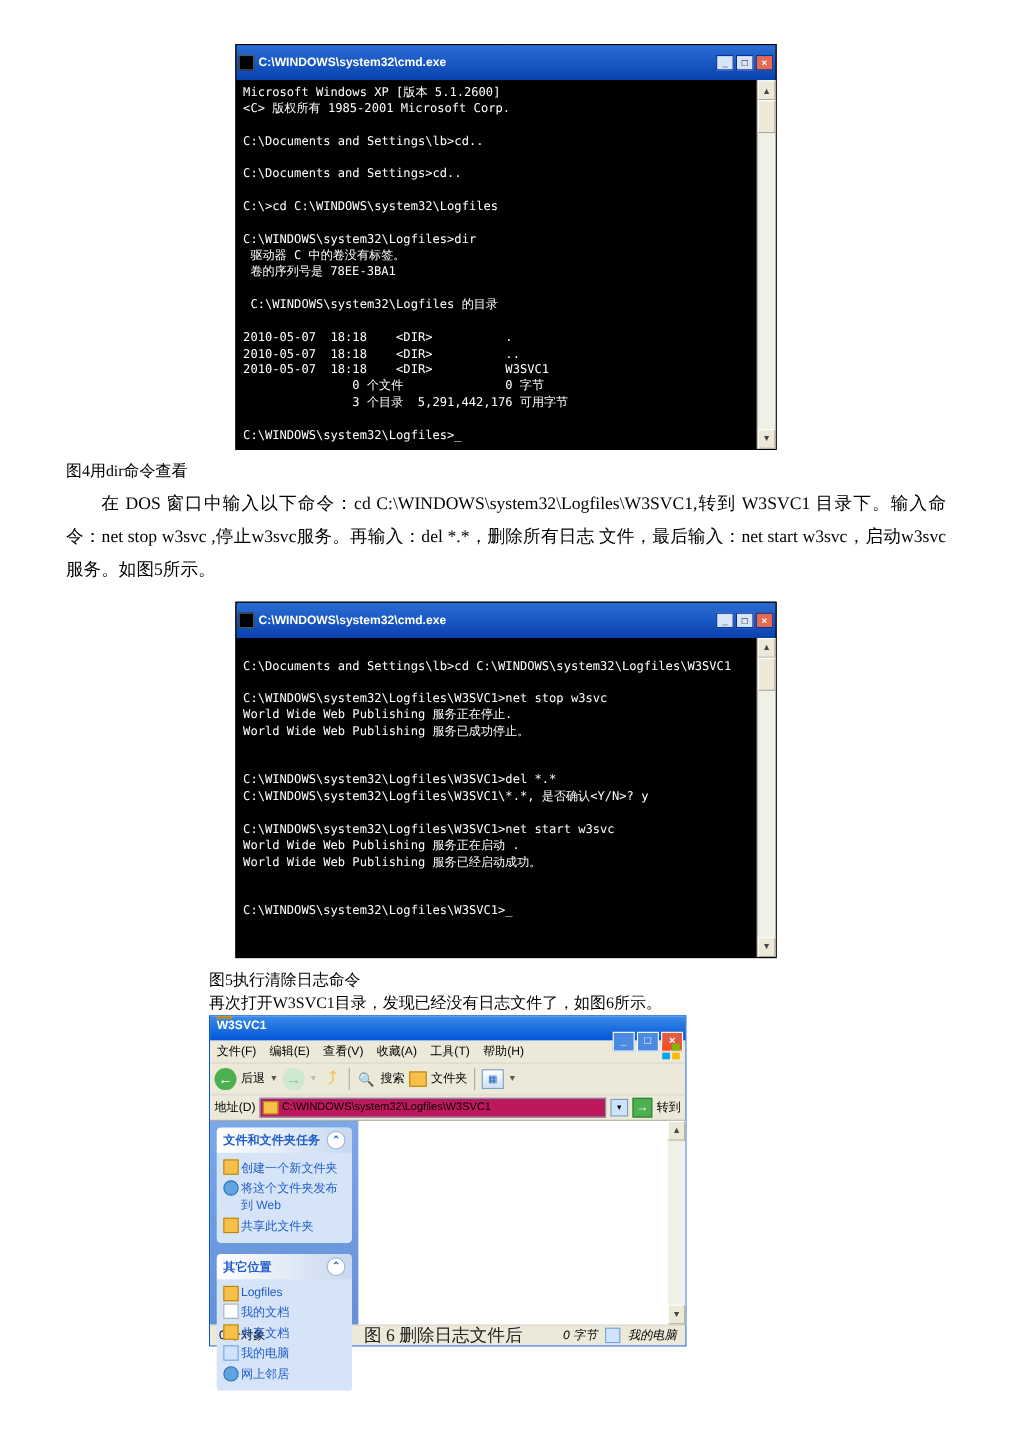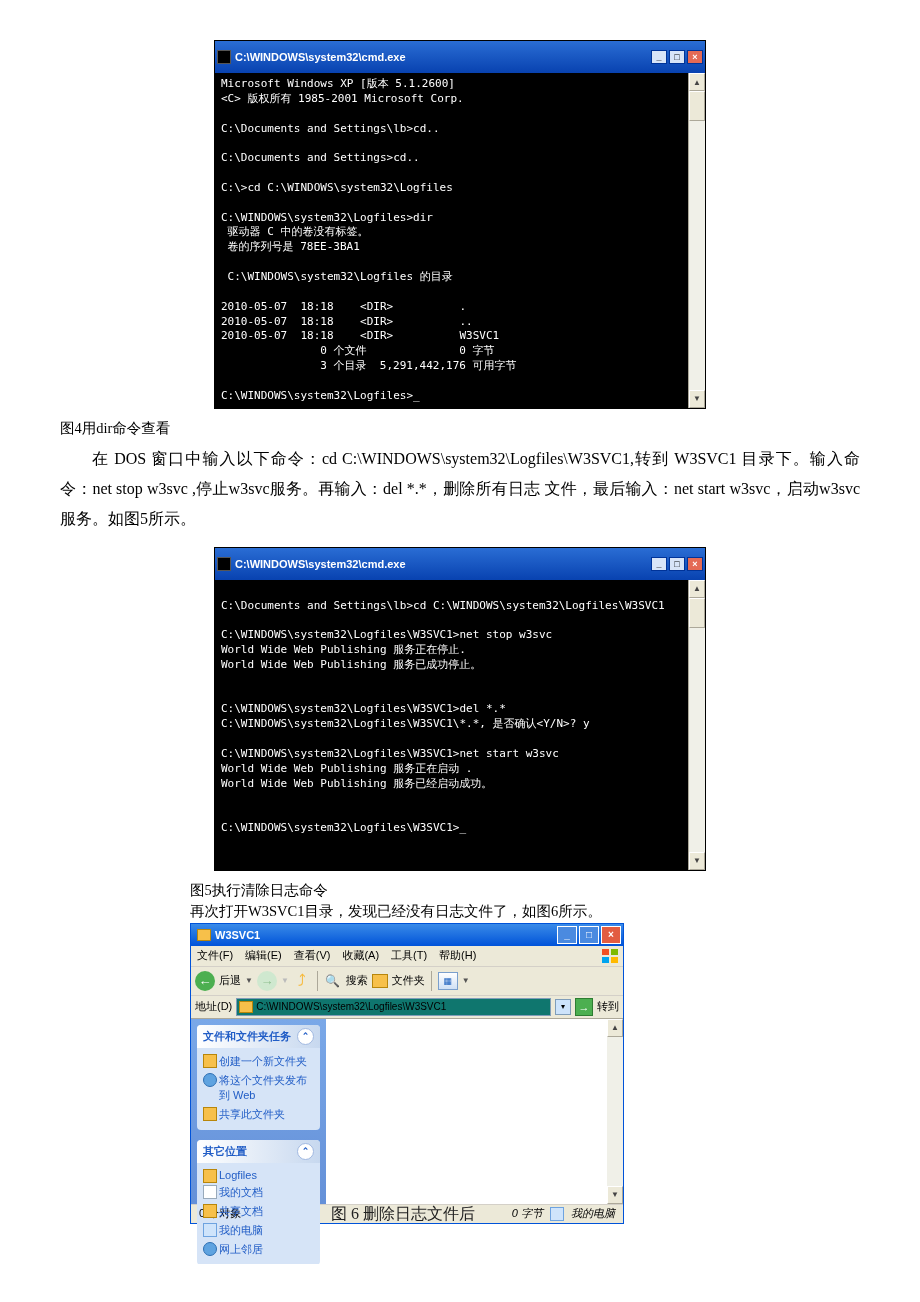--- a/index.html
+++ b/index.html
@@ -132,23 +132,23 @@
     font-family: Tahoma, "宋体", sans-serif;
     font-size: 11px;
     background: #fff;
     position: relative;
   }
   .exp-title {
     background: linear-gradient(to bottom, #3a8be8, #0053d9);
     color: #fff;
     height: 22px;
     display: flex;
-    align-items: center;
     padding: 0 2px 0 6px;
     font-weight: bold;
+    flex-direction: column;
   }
   .exp-title-icon {
     width: 14px;
     height: 12px;
     background: #f7c04a;
     margin-right: 4px;
     border: 1px solid #b8860b;
     box-sizing: border-box;
   }
   .exp-ctrls {
@@ -257,21 +257,21 @@
     height: 22px;
     display: flex;
     align-items: center;
     padding: 0 4px;
     border-bottom: 1px solid #aca899;
     gap: 4px;
   }
   .addr-input {
     flex: 1;
     height: 16px;
-    background: #0f766e;
+    background: #be185d;
     border: 1px solid #7f9db9;
     font-size: 10px;
     padding: 0 2px;
     display: flex;
     align-items: center;
     text-align: right;
   }
   .addr-drop {
     width: 14px;
     height: 14px;

